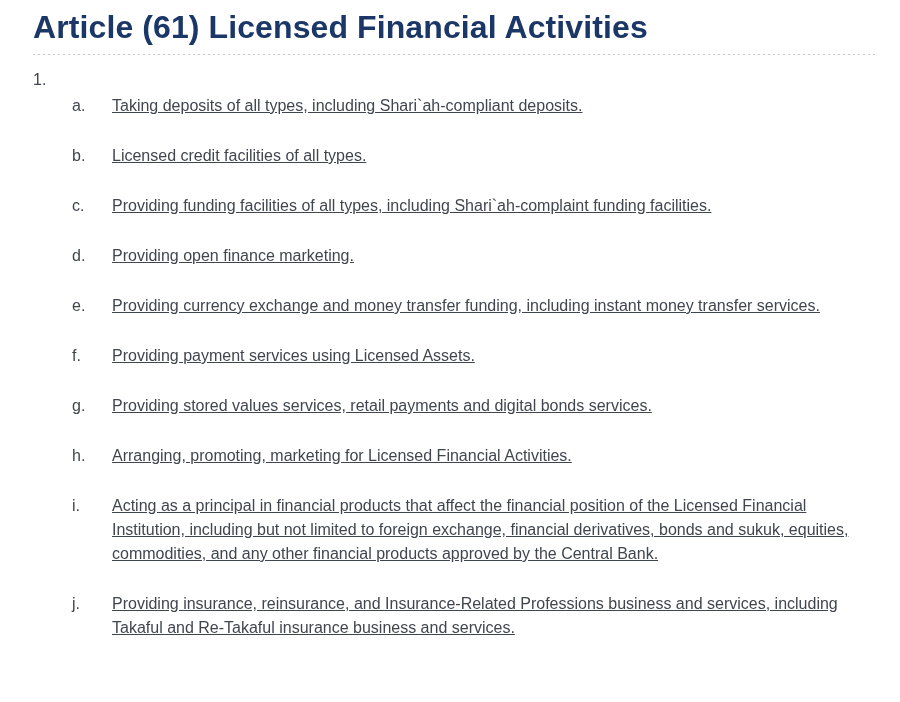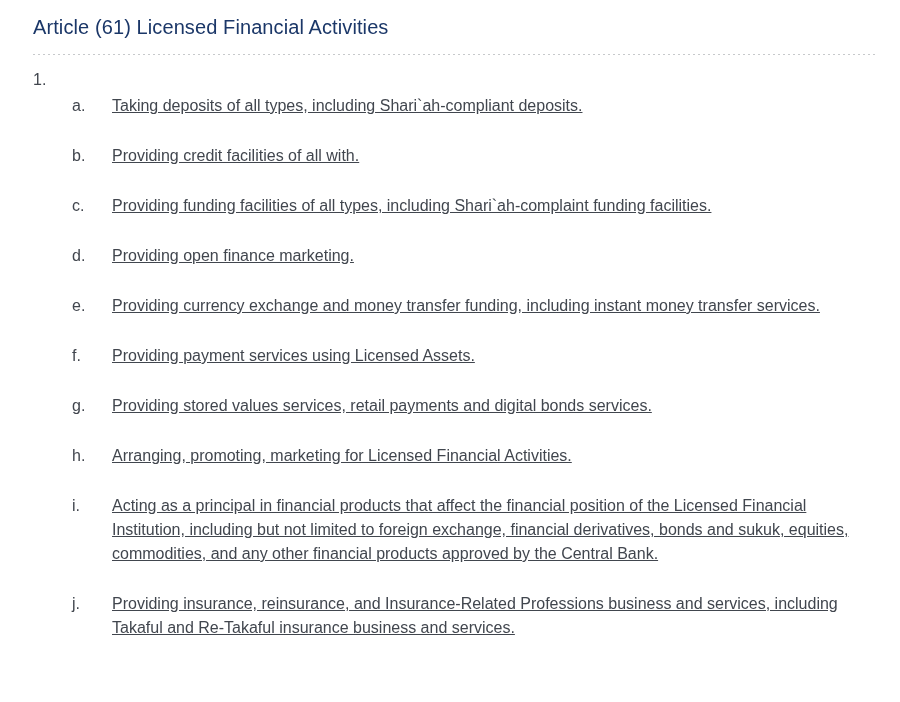--- a/index.html
+++ b/index.html
@@ -11,23 +11,23 @@
     height: 702px;
     overflow: hidden;
     font-family: "Liberation Sans", "DejaVu Sans", sans-serif;
   }
   .doc {
     padding: 10px 33px 0 33px;
     width: 900px;
   }
   .page-title {
     margin: 0 0 10px 0;
-    font-size: 20px;
+    font-size: 32px;
     line-height: 34px;
-    font-weight: 400;
+    font-weight: 700;
     color: #1b3768;
     letter-spacing: 0.1px;
   }
   .separator {
     height: 2px;
     margin-right: -10px;
     background: repeating-linear-gradient(
       to right,
       #c7c9cb 0px, #c7c9cb 2px,
       transparent 2px, transparent 5px
@@ -83,21 +83,21 @@
     <div class="num-body">
 
 
       <div class="sub-item">
         <span class="sub-marker">a.</span>
         <p class="sub-text">Taking deposits of all types, including Shari`ah-compliant deposits.</p>
       </div>
 
       <div class="sub-item">
         <span class="sub-marker">b.</span>
-        <p class="sub-text">Providing credit facilities of all with.</p>
+        <p class="sub-text">Licensed credit facilities of all types.</p>
       </div>
 
       <div class="sub-item">
         <span class="sub-marker">c.</span>
         <p class="sub-text">Providing funding facilities of all types, including Shari`ah-complaint funding facilities.</p>
       </div>
 
       <div class="sub-item">
         <span class="sub-marker">d.</span>
         <p class="sub-text">Providing open finance marketing.</p>

